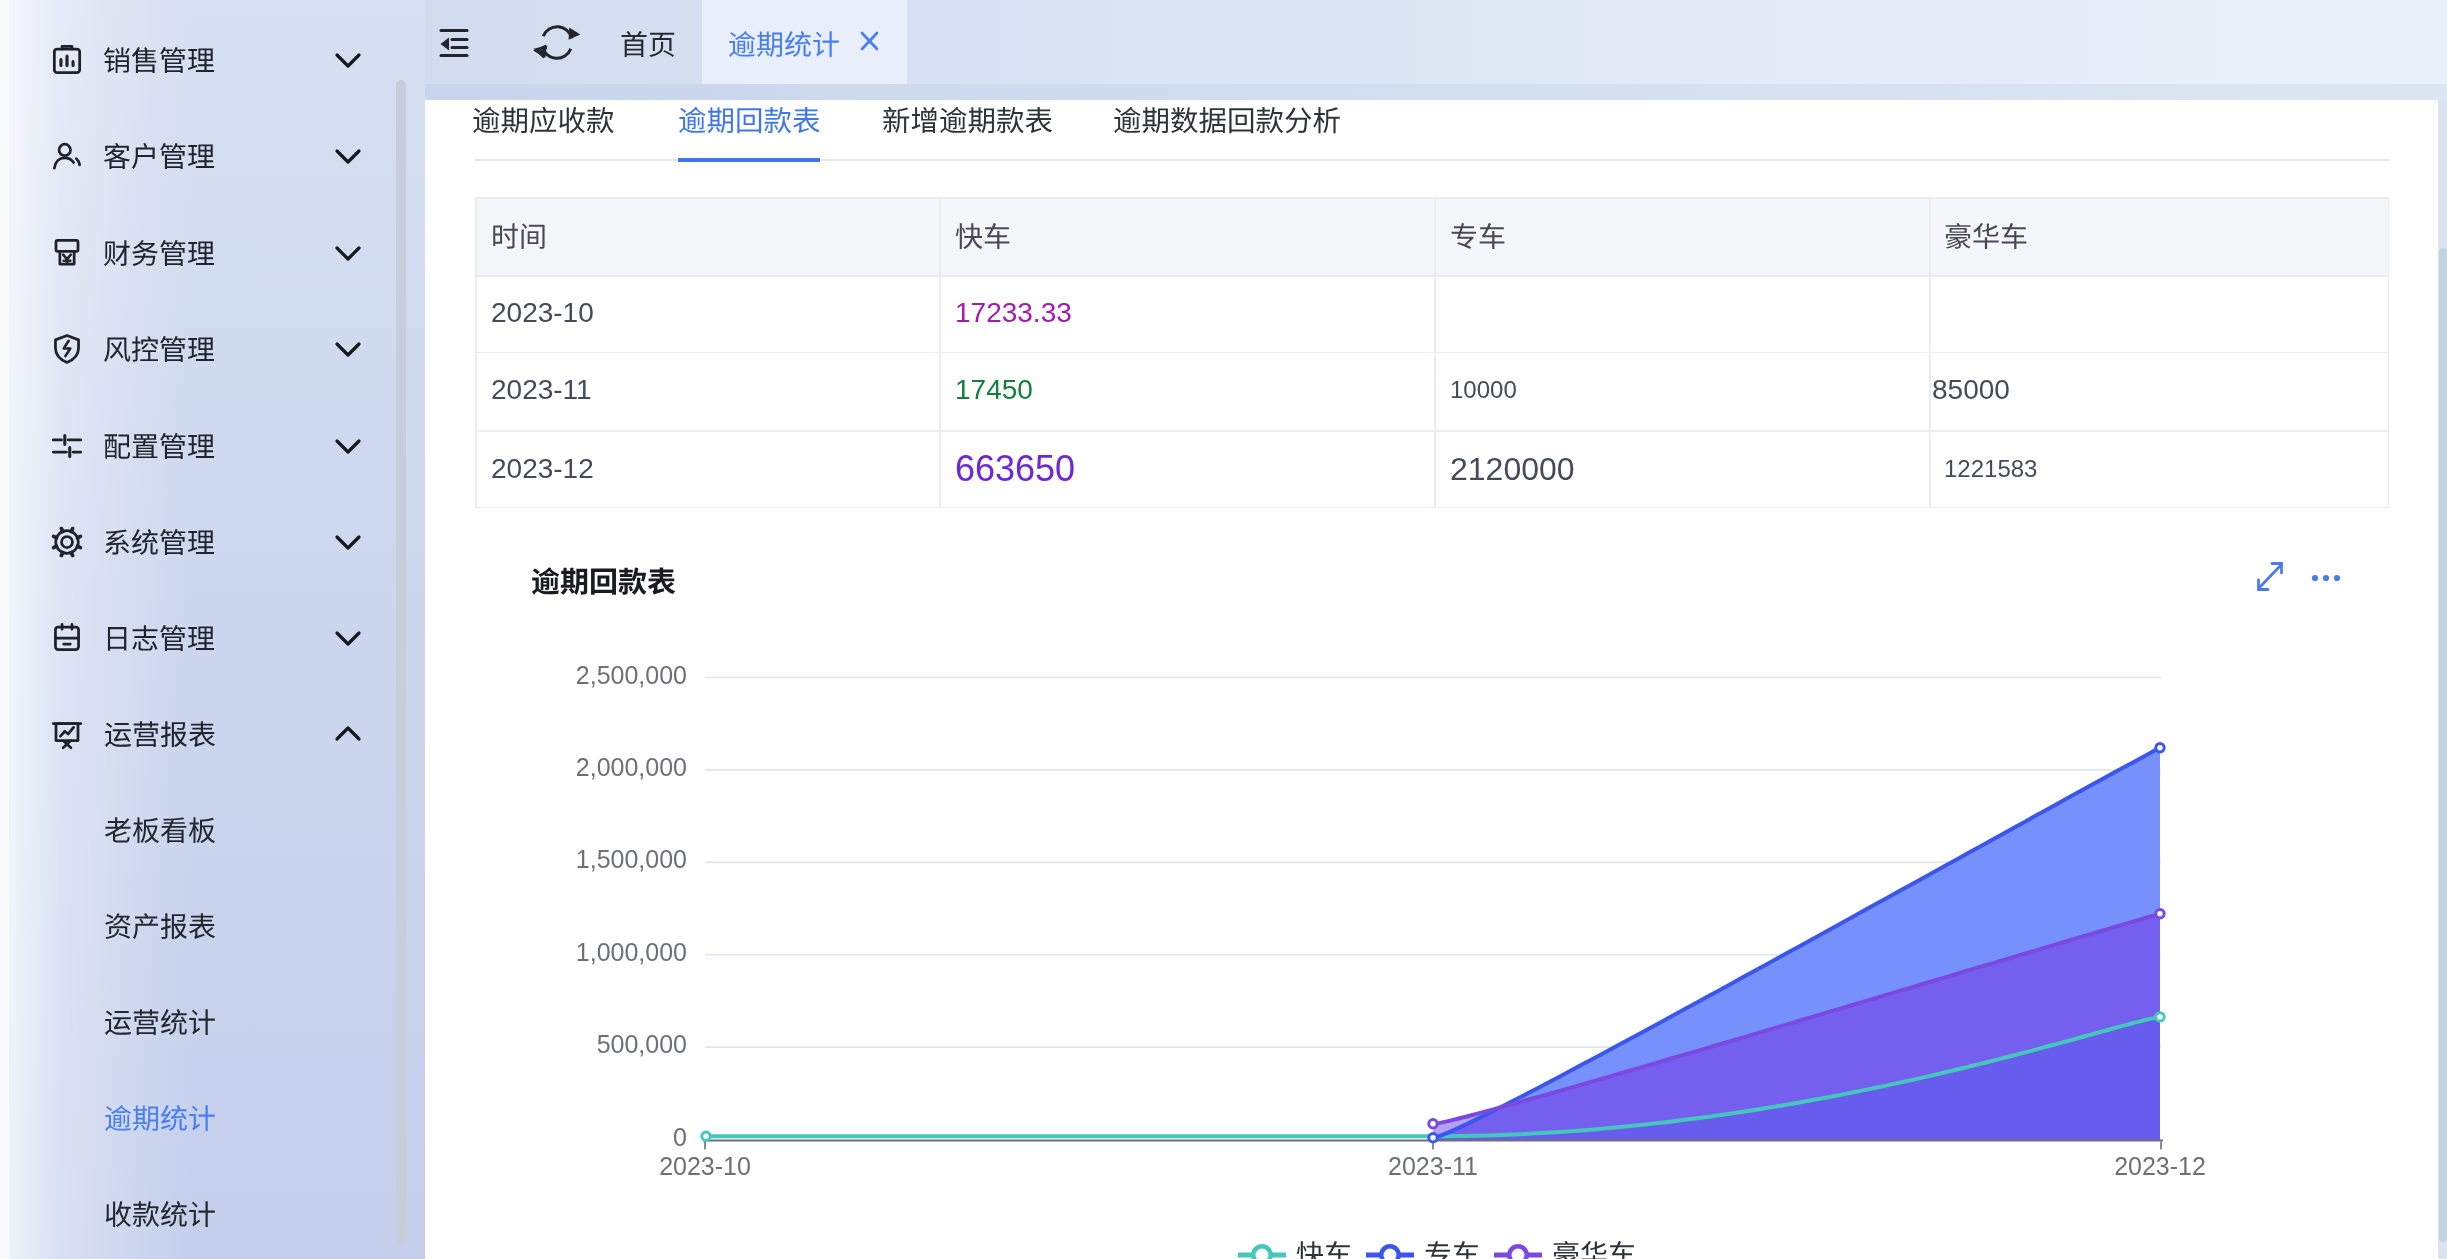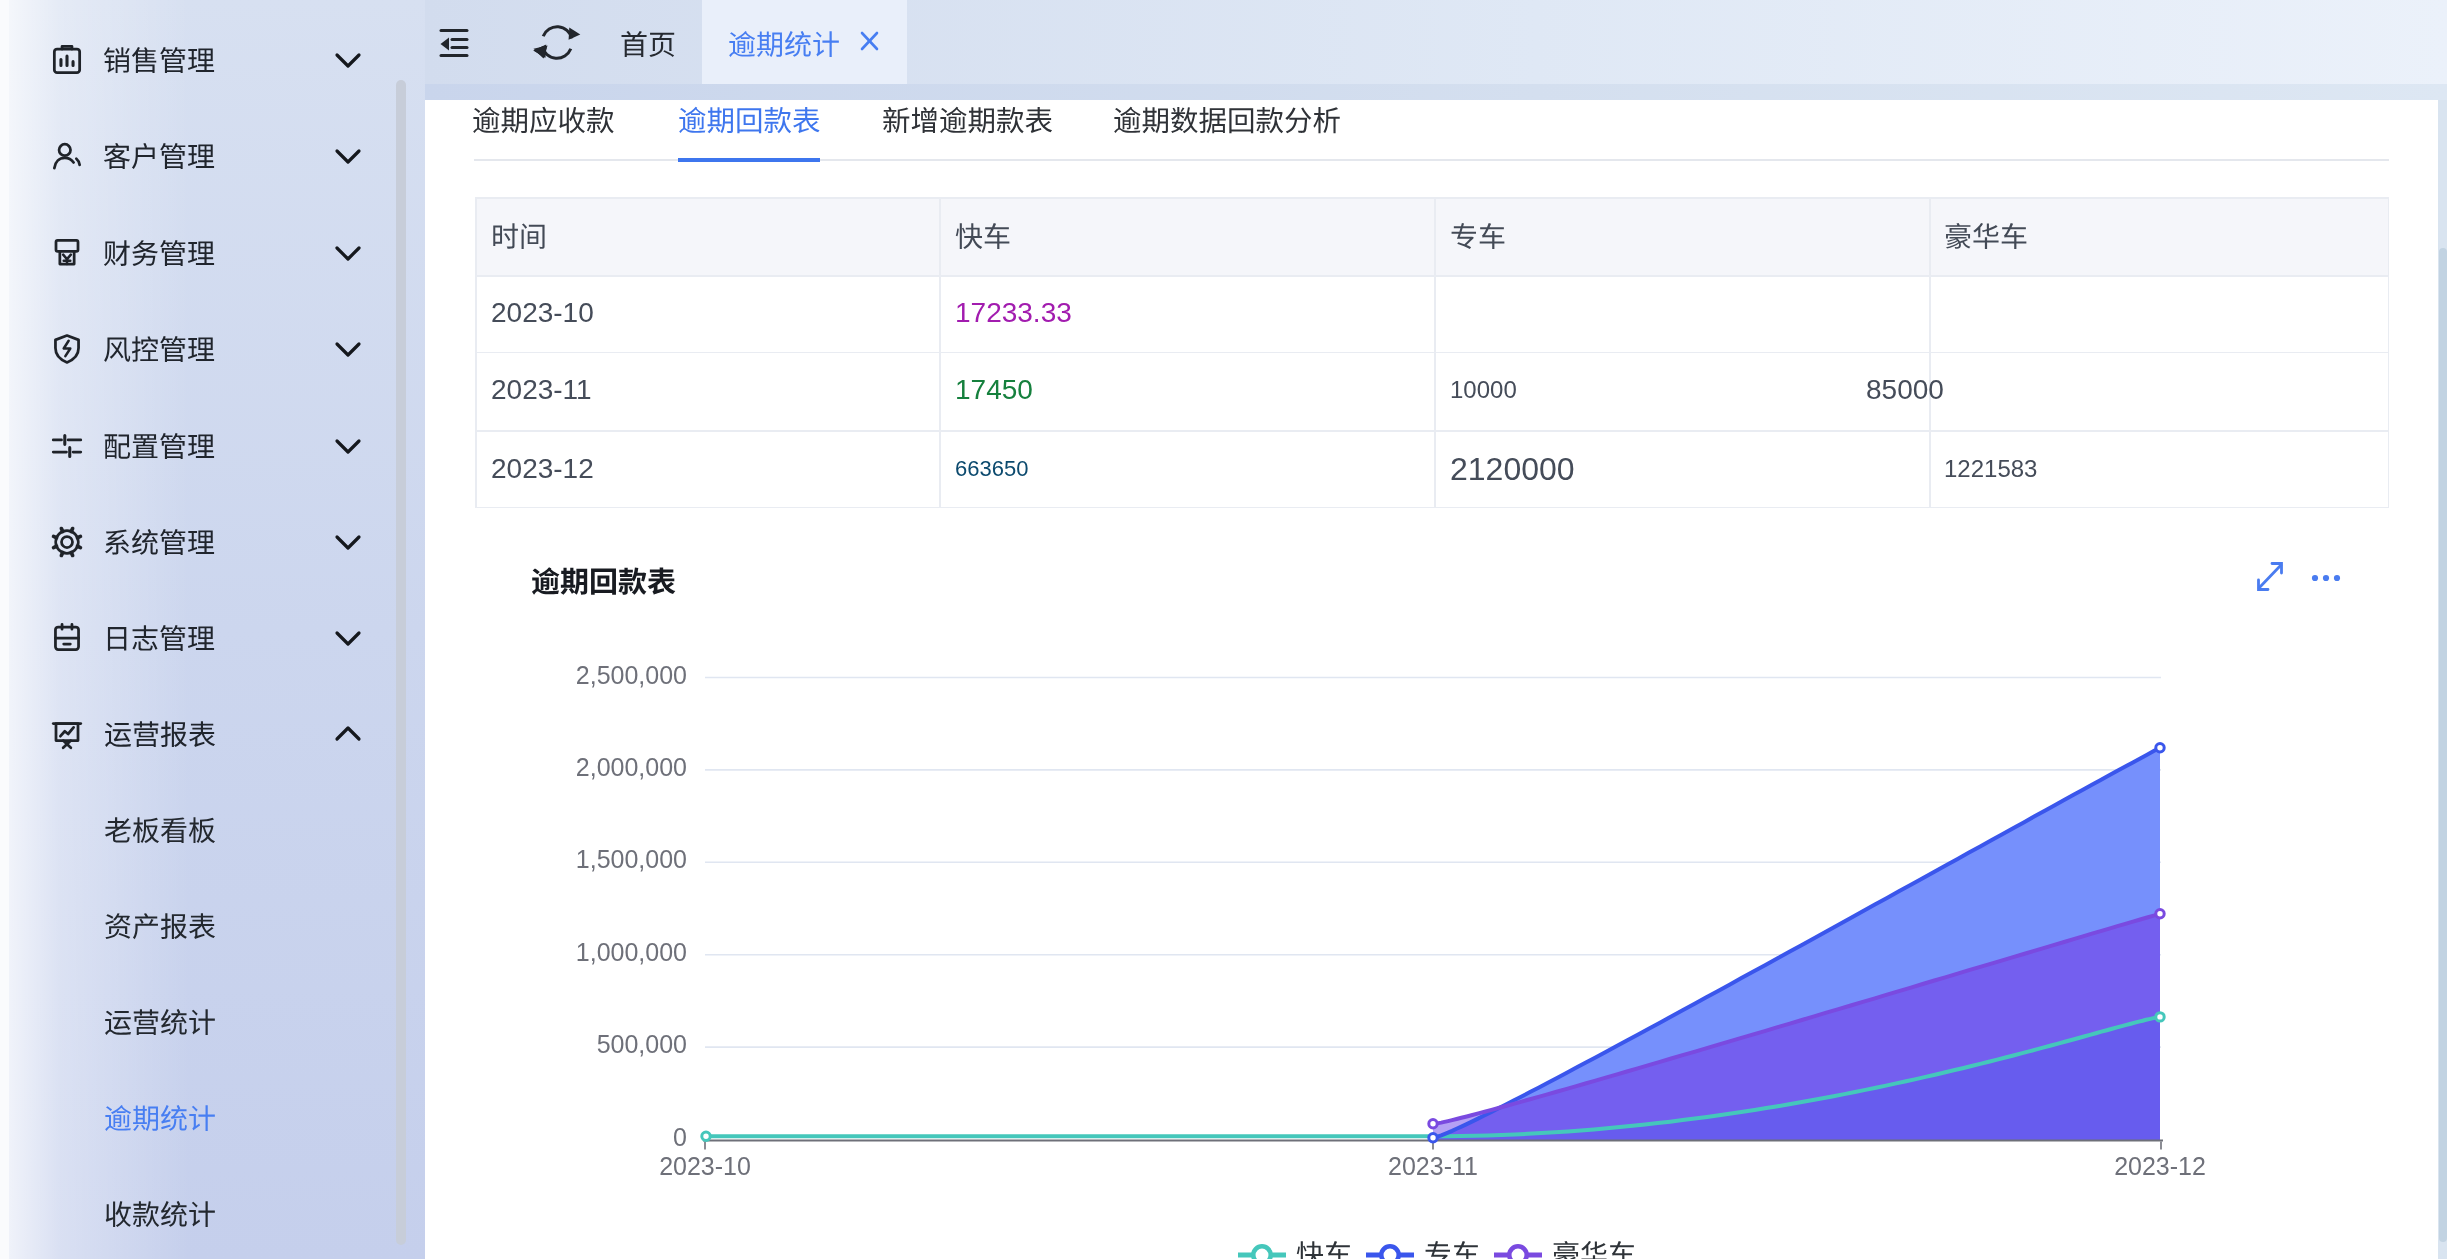--- a/index.html
+++ b/index.html
@@ -30,23 +30,23 @@
 <div class="abs" style="left:475px;top:351.5px;width:1914px;height:1.5px;background:#e9ecf2"></div>
 <div class="abs" style="left:475px;top:430px;width:1914px;height:1.5px;background:#e9ecf2"></div>
 <div class="abs" style="left:939px;top:197px;width:1.5px;height:311px;background:#e9ecf2"></div>
 <div class="abs" style="left:1434px;top:197px;width:1.5px;height:311px;background:#e9ecf2"></div>
 <div class="abs" style="left:1929px;top:197px;width:1.5px;height:311px;background:#e9ecf2"></div>
 <div class="abs" style="left:491px;top:299px;font-size:28px;color:#454c59;line-height:28px">2023-10</div>
 <div class="abs" style="left:955px;top:299px;font-size:28px;color:#a21caf;line-height:28px">17233.33</div>
 <div class="abs" style="left:491px;top:376px;font-size:28px;color:#454c59;line-height:28px">2023-11</div>
 <div class="abs" style="left:955px;top:376px;font-size:28px;color:#15803d;line-height:28px">17450</div>
 <div class="abs" style="left:1450px;top:376px;font-size:24px;color:#454c59;line-height:28px">10000</div>
-<div class="abs" style="left:1866px;top:376px;font-size:28px;color:#454c59;line-height:28px">85000</div>
+<div class="abs" style="left:1932px;top:376px;font-size:28px;color:#454c59;line-height:28px">85000</div>
 <div class="abs" style="left:491px;top:455px;font-size:28px;color:#454c59;line-height:28px">2023-12</div>
-<div class="abs" style="left:955px;top:455px;font-size:22px;color:#0c4a6e;line-height:28px">663650</div>
+<div class="abs" style="left:955px;top:455px;font-size:36px;color:#6d28d9;line-height:28px">663650</div>
 <div class="abs" style="left:1450px;top:455px;font-size:32px;color:#454c59;line-height:28px">2120000</div>
 <div class="abs" style="left:1944px;top:455px;font-size:24px;color:#454c59;line-height:28px">1221583</div>
 <svg width="2447" height="1259" viewBox="0 0 2447 1259" style="position:absolute;left:0;top:0;z-index:50" font-family="Liberation Sans, sans-serif">
     <defs>
       <path id="g0" d="M438 777C477 719 518 641 533 592L596 624C579 674 537 749 497 805ZM887 812C862 753 817 671 783 622L840 595C875 643 919 717 953 783ZM178 837C148 745 97 657 37 597C50 582 69 545 75 530C107 563 137 604 164 649H410V720H203C218 752 232 785 243 818ZM62 344V275H206V77C206 34 175 6 158 -4C170 -19 188 -50 194 -67C209 -51 236 -34 404 60C399 75 392 104 390 124L275 64V275H415V344H275V479H393V547H106V479H206V344ZM520 312H855V203H520ZM520 377V484H855V377ZM656 841V554H452V-80H520V139H855V15C855 1 850 -3 836 -3C821 -4 770 -4 714 -3C725 -21 734 -52 737 -71C813 -71 860 -71 887 -58C915 -47 924 -25 924 14V555L855 554H726V841Z"></path>
       <path id="g1" d="M250 842C201 729 119 619 32 547C47 534 75 504 85 491C115 518 146 551 175 587V255H249V295H902V354H579V429H834V482H579V551H831V605H579V673H879V730H592C579 764 555 807 534 841L466 821C482 793 499 760 511 730H273C290 760 306 790 320 820ZM174 223V-82H248V-34H766V-82H843V223ZM248 28V160H766V28ZM506 551V482H249V551ZM506 605H249V673H506ZM506 429V354H249V429Z"></path>
       <path id="g2" d="M211 438V-81H287V-47H771V-79H845V168H287V237H792V438ZM771 12H287V109H771ZM440 623C451 603 462 580 471 559H101V394H174V500H839V394H915V559H548C539 584 522 614 507 637ZM287 380H719V294H287ZM167 844C142 757 98 672 43 616C62 607 93 590 108 580C137 613 164 656 189 703H258C280 666 302 621 311 592L375 614C367 638 350 672 331 703H484V758H214C224 782 233 806 240 830ZM590 842C572 769 537 699 492 651C510 642 541 626 554 616C575 640 595 669 612 702H683C713 665 742 618 755 589L816 616C805 640 784 672 761 702H940V758H638C648 781 656 805 663 829Z"></path>
       <path id="g3" d="M476 540H629V411H476ZM694 540H847V411H694ZM476 728H629V601H476ZM694 728H847V601H694ZM318 22V-47H967V22H700V160H933V228H700V346H919V794H407V346H623V228H395V160H623V22ZM35 100 54 24C142 53 257 92 365 128L352 201L242 164V413H343V483H242V702H358V772H46V702H170V483H56V413H170V141C119 125 73 111 35 100Z"></path>
       <path id="g4" d="M356 529H660C618 483 564 441 502 404C442 439 391 479 352 525ZM378 663C328 586 231 498 92 437C109 425 132 400 143 383C202 412 254 445 299 480C337 438 382 400 432 366C310 307 169 264 35 240C49 223 65 193 72 173C124 184 178 197 231 213V-79H305V-45H701V-78H778V218C823 207 870 197 917 190C928 211 948 244 965 261C823 279 687 315 574 367C656 421 727 486 776 561L725 592L711 588H413C430 608 445 628 459 648ZM501 324C573 284 654 252 740 228H278C356 254 432 286 501 324ZM305 18V165H701V18ZM432 830C447 806 464 776 477 749H77V561H151V681H847V561H923V749H563C548 781 525 819 505 849Z"></path>
       <path id="g5" d="M247 615H769V414H246L247 467ZM441 826C461 782 483 726 495 685H169V467C169 316 156 108 34 -41C52 -49 85 -72 99 -86C197 34 232 200 243 344H769V278H845V685H528L574 699C562 738 537 799 513 845Z"></path>

